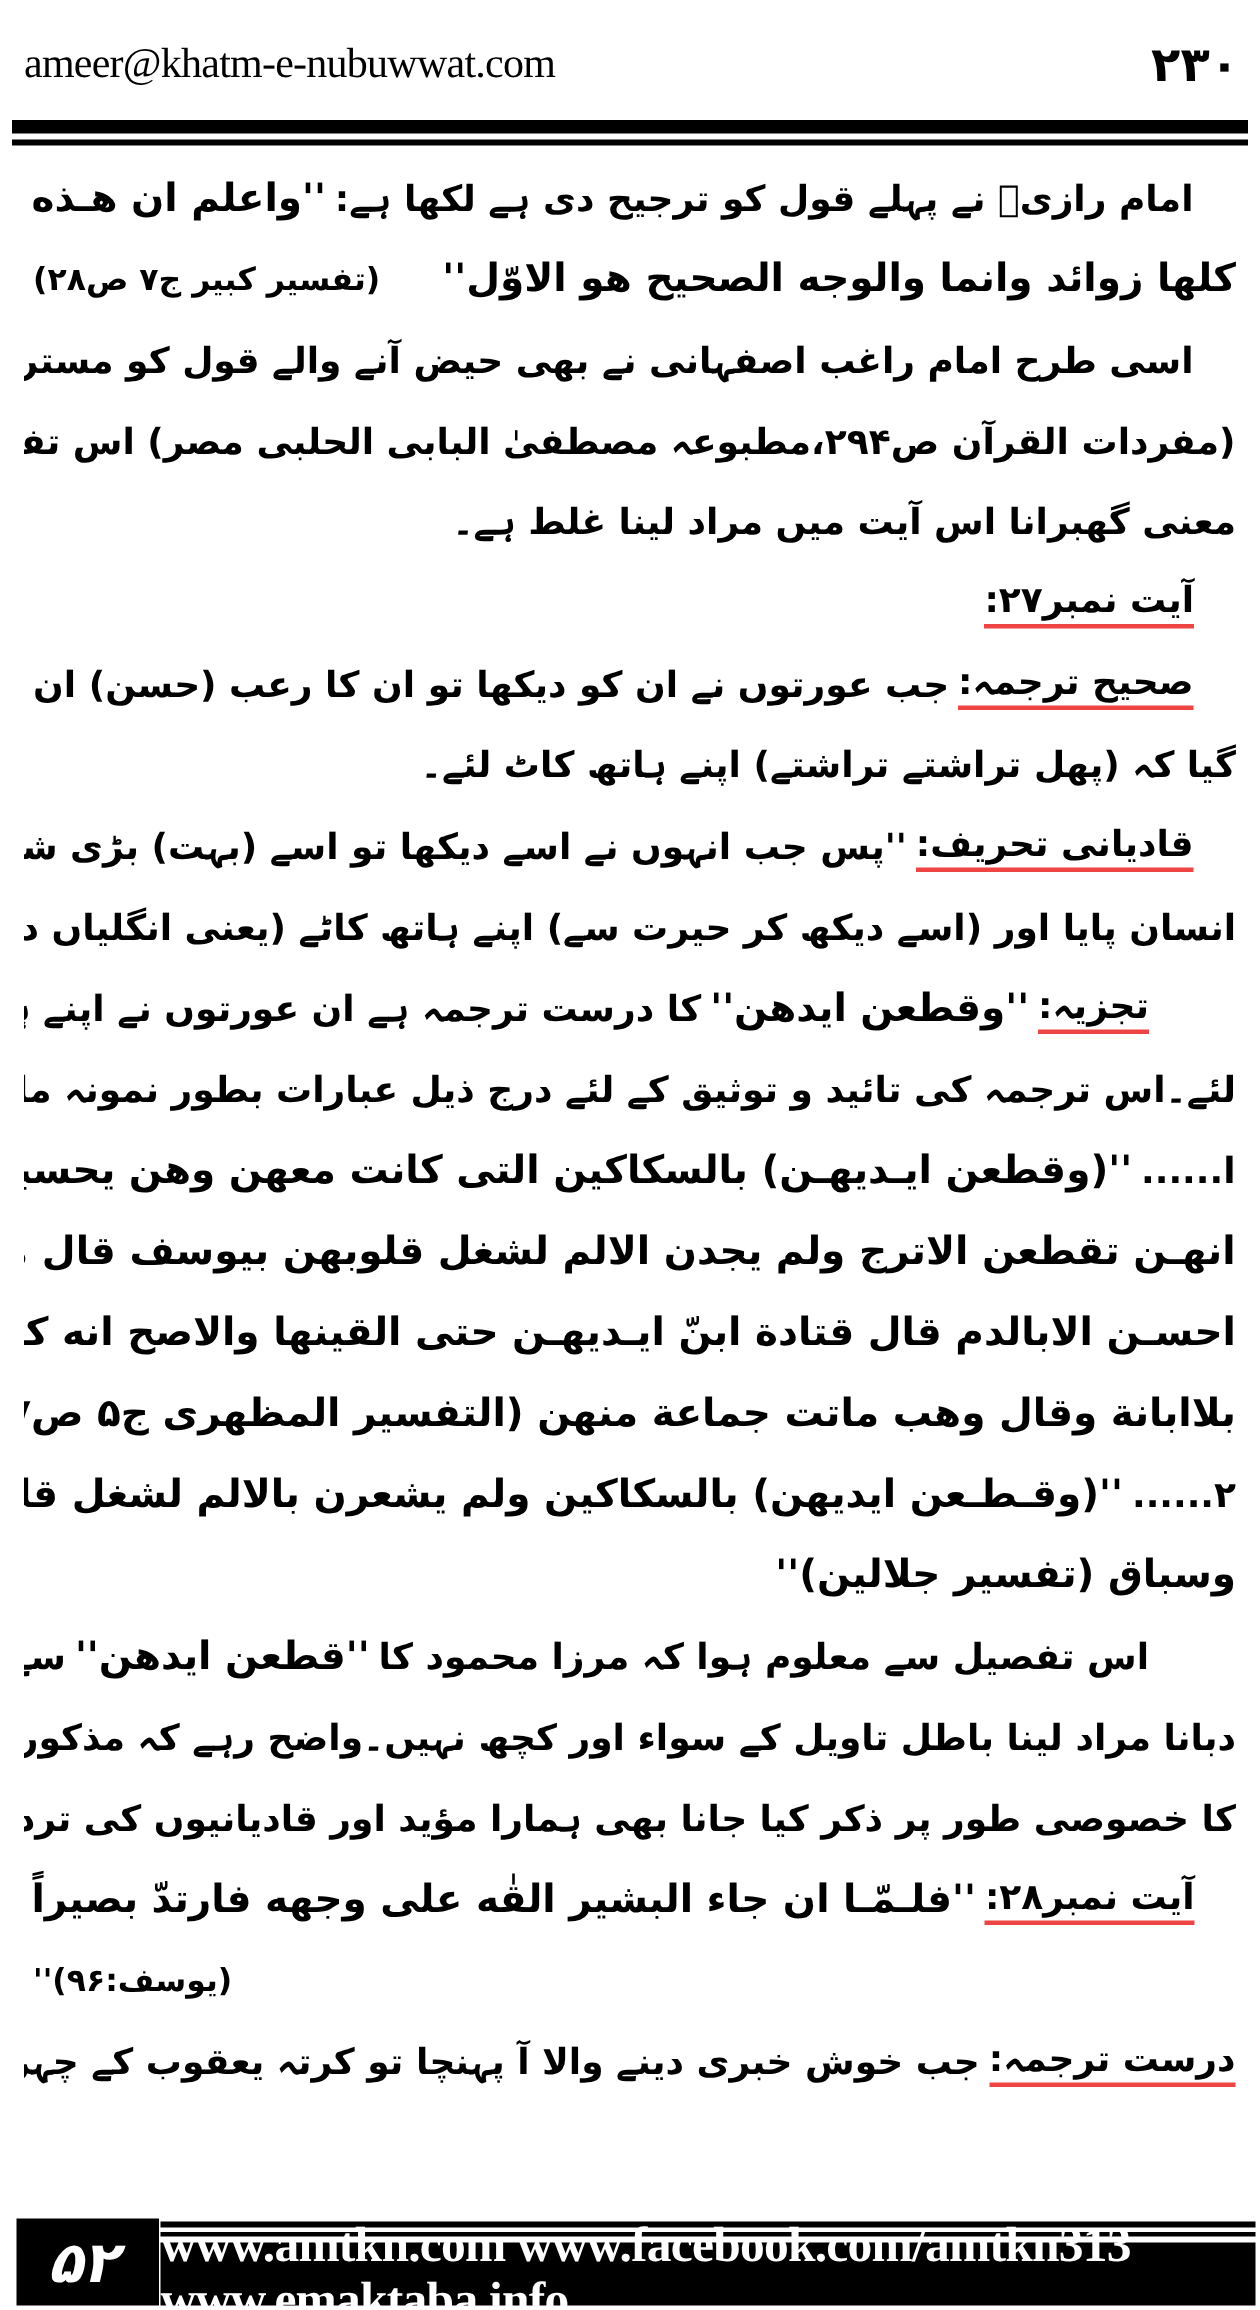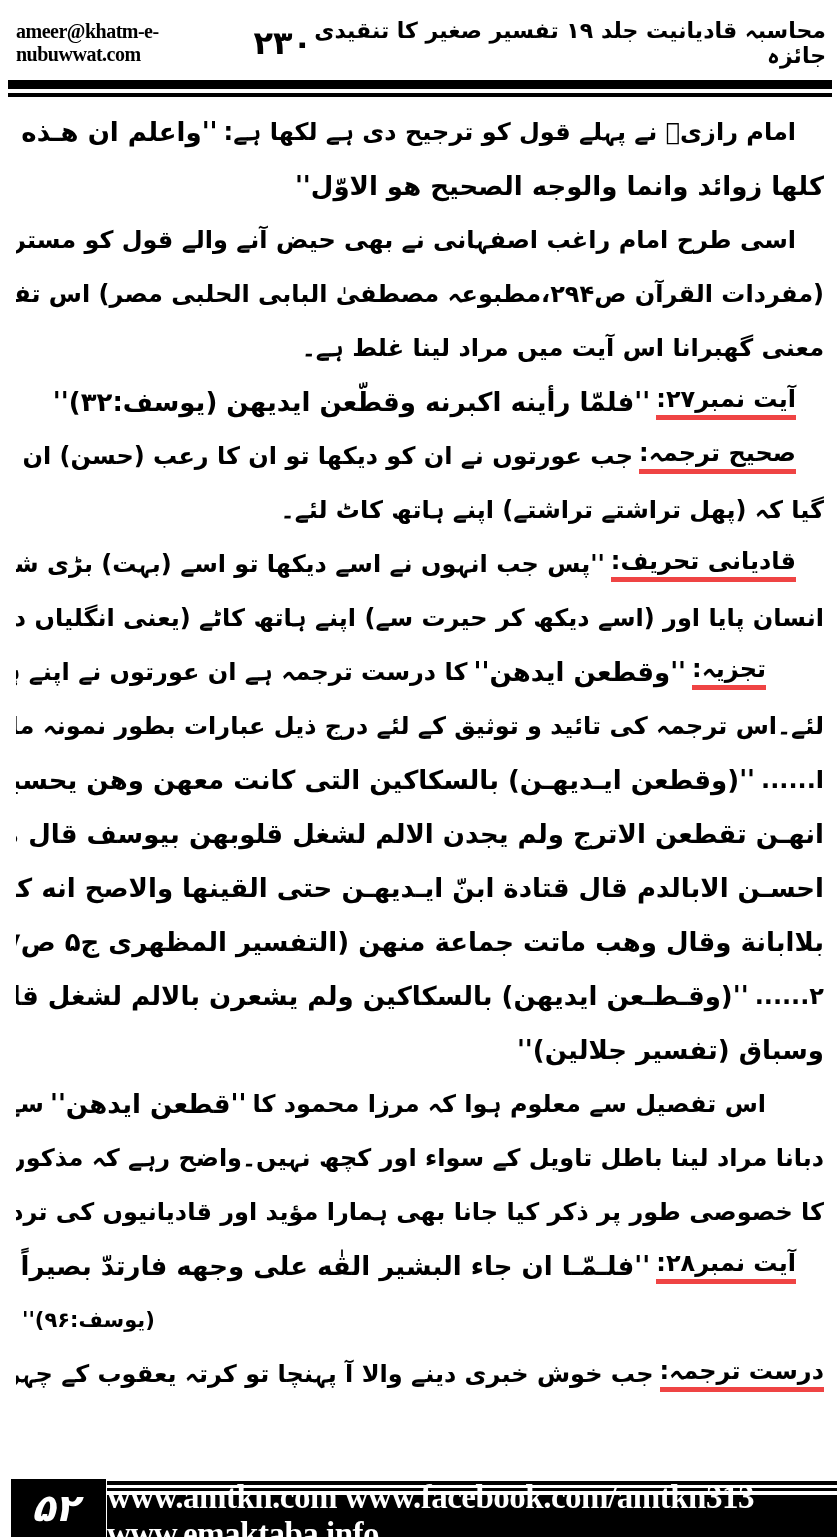--- a/index.html
+++ b/index.html
@@ -7,39 +7,39 @@
     width:840px;height:1540px;background:#ffffff;color:#000;
     position:relative;overflow:hidden;margin:0 auto;
     font-family:"DejaVu Sans",sans-serif;
   }
   
   .hdr{
     display:flex;align-items:center;justify-content:space-between;
     padding:14px 14px 0 16px;height:58px;
   }
   .hdr-email{
-    font-family:"Liberation Serif",serif;font-weight:700;font-size:20px;
+    font-family:"Liberation Serif",serif;font-weight:400;font-size:28px;
     letter-spacing:-0.5px;
   }
   .hdr-num{font-weight:700;font-size:32px;line-height:1;direction:rtl;}
   .hdr-title{font-weight:700;font-size:22px;direction:rtl;text-align:right;}
   .rule{margin:8px 8px 0 8px;}
   .rule .r1{height:9px;background:#000;}
   .rule .r2{height:4px;background:#000;margin-top:4px;}
   
   .content{padding:8px 16px 0 16px;direction:rtl;}
   .line{
     height:54px;display:flex;align-items:center;
     white-space:nowrap;overflow:hidden;font-weight:700;
   }
   .line > span{display:inline-block;margin-left:6px;}
   .ur{font-size:24px;}
   .ar{font-size:26px;}
   .head{
-    font-size:24px;border-bottom:5px solid #ef4444;padding-bottom:2px;
+    font-size:24px;border-bottom:3px solid #ef4444;padding-bottom:2px;
   }
   .cite{font-size:21px;}
   .marker{font-size:24px;margin-left:64px;letter-spacing:2px;}
   .ind{padding-right:28px;}
   .ind2{padding-right:58px;}
   .spread{justify-content:space-between;}
   .toleft{justify-content:flex-end;}
   
   .footer{position:absolute;left:0;right:0;bottom:0;height:64px;}
   .pbox{
@@ -59,48 +59,47 @@
   }
 </style>
 </head>
 <body>
 
 <div class="page">
 
   <div class="hdr">
     <span class="hdr-email">ameer@khatm-e-nubuwwat.com</span>
     <span class="hdr-num">۲۳۰</span>
-    <span class="hdr-title">محاسبہ قادیانیت جلد ۱۹ تفسیر صغیر کا تنقیدی جائزہ</span>
   </div>
 
   <div class="rule">
     <div class="r1"></div>
     <div class="r2"></div>
   </div>
 
   <div class="content">
     <div class="line ind">
       <span class="ur">امام رازیؒ نے پہلے قول کو ترجیح دی ہے لکھا ہے:</span>
       <span class="ar">''واعلم ان هـذه الـوجوه</span>
     </div>
     <div class="line spread">
       <span class="ar">کلها زوائد وانما والوجه الصحیح هو الاوّل''</span>
+      <span class="cite">(تفسیر کبیر ج۷ ص۲۸)</span>
     </div>
     <div class="line ind">
       <span class="ur">اسی طرح امام راغب اصفہانی نے بھی حیض آنے والے قول کو مسترد کیا ہے دیکھئے</span>
     </div>
     <div class="line">
       <span class="ur">(مفردات القرآن ص۲۹۴،مطبوعہ مصطفیٰ البابی الحلبی مصر) اس تفصیل سے معلوم ہوا کہ فضحکت کا</span>
     </div>
     <div class="line">
       <span class="ur">معنی گھبرانا اس آیت میں مراد لینا غلط ہے۔</span>
     </div>
     <div class="line ind">
       <span class="head">آیت نمبر۲۷:</span>
-      <span class="ar">''فلمّا رأینه اکبرنه وقطّعن ایدیهن (یوسف:۳۲)''</span>
     </div>
     <div class="line ind">
       <span class="head">صحیح ترجمہ:</span>
       <span class="ur">جب عورتوں نے ان کو دیکھا تو ان کا رعب (حسن) ان پر (ایسا) چھا</span>
     </div>
     <div class="line">
       <span class="ur">گیا کہ (پھل تراشتے تراشتے) اپنے ہاتھ کاٹ لئے۔</span>
     </div>
     <div class="line ind">
       <span class="head">قادیانی تحریف:</span>

